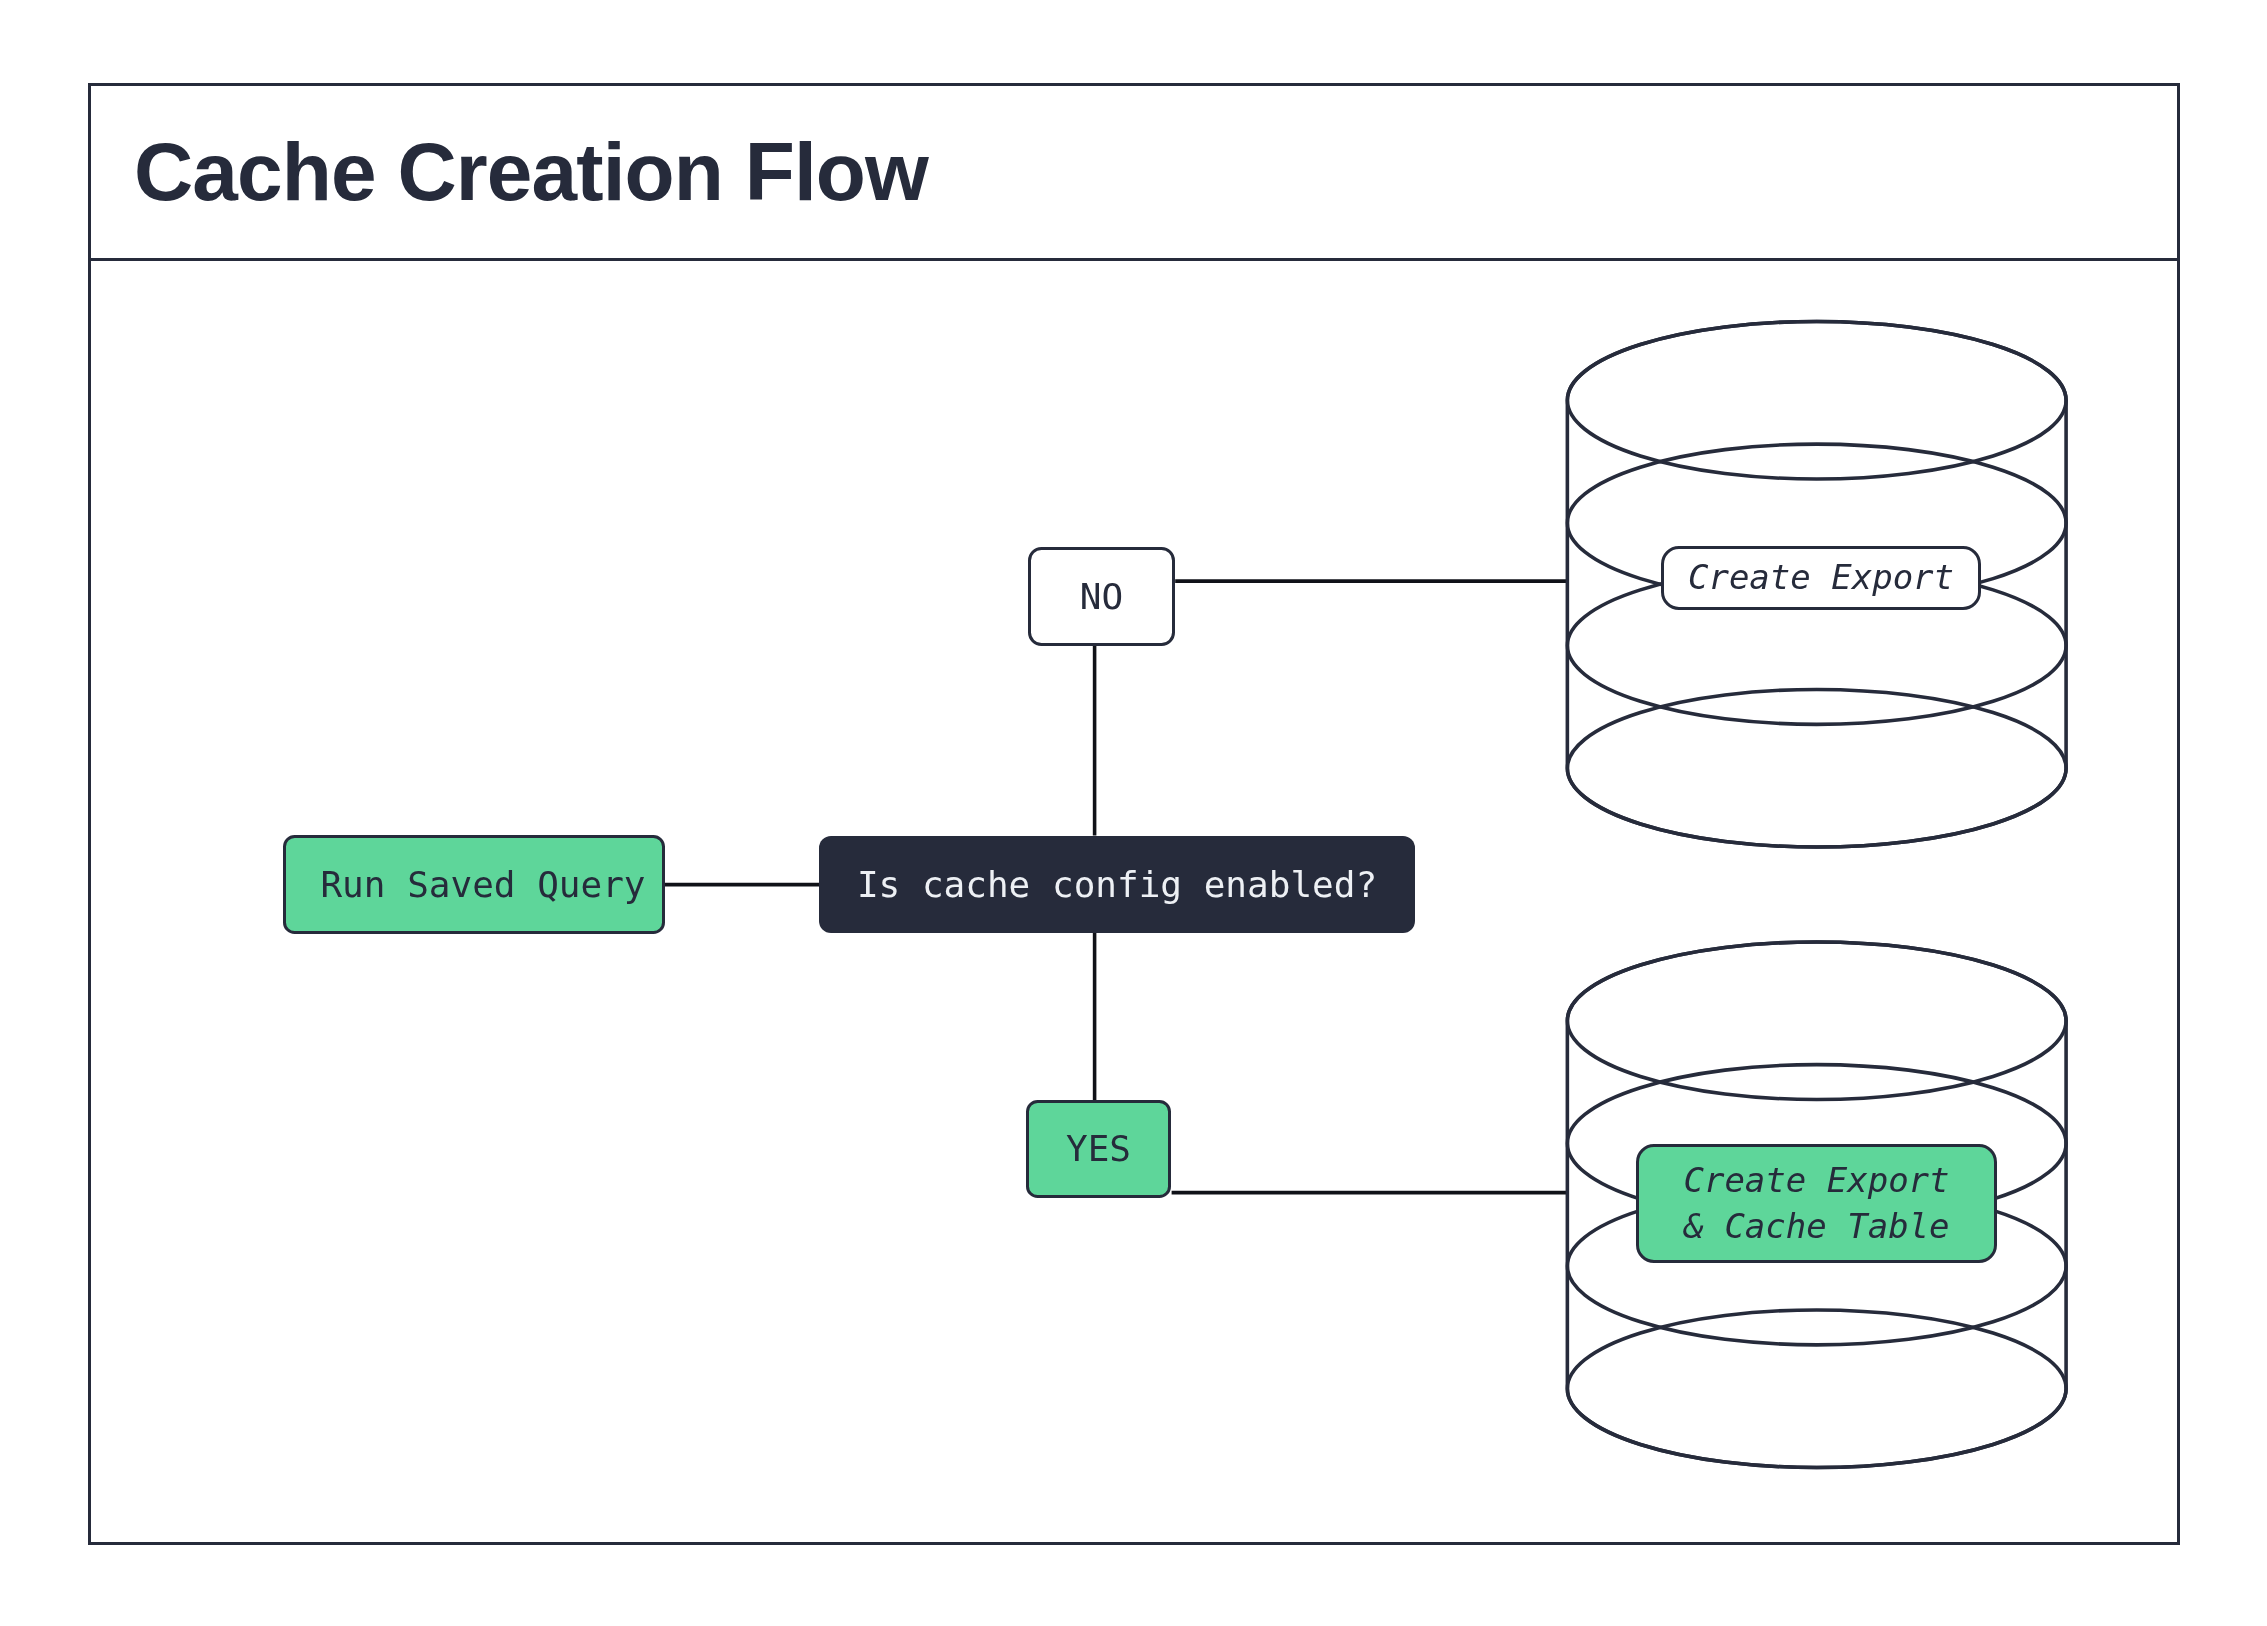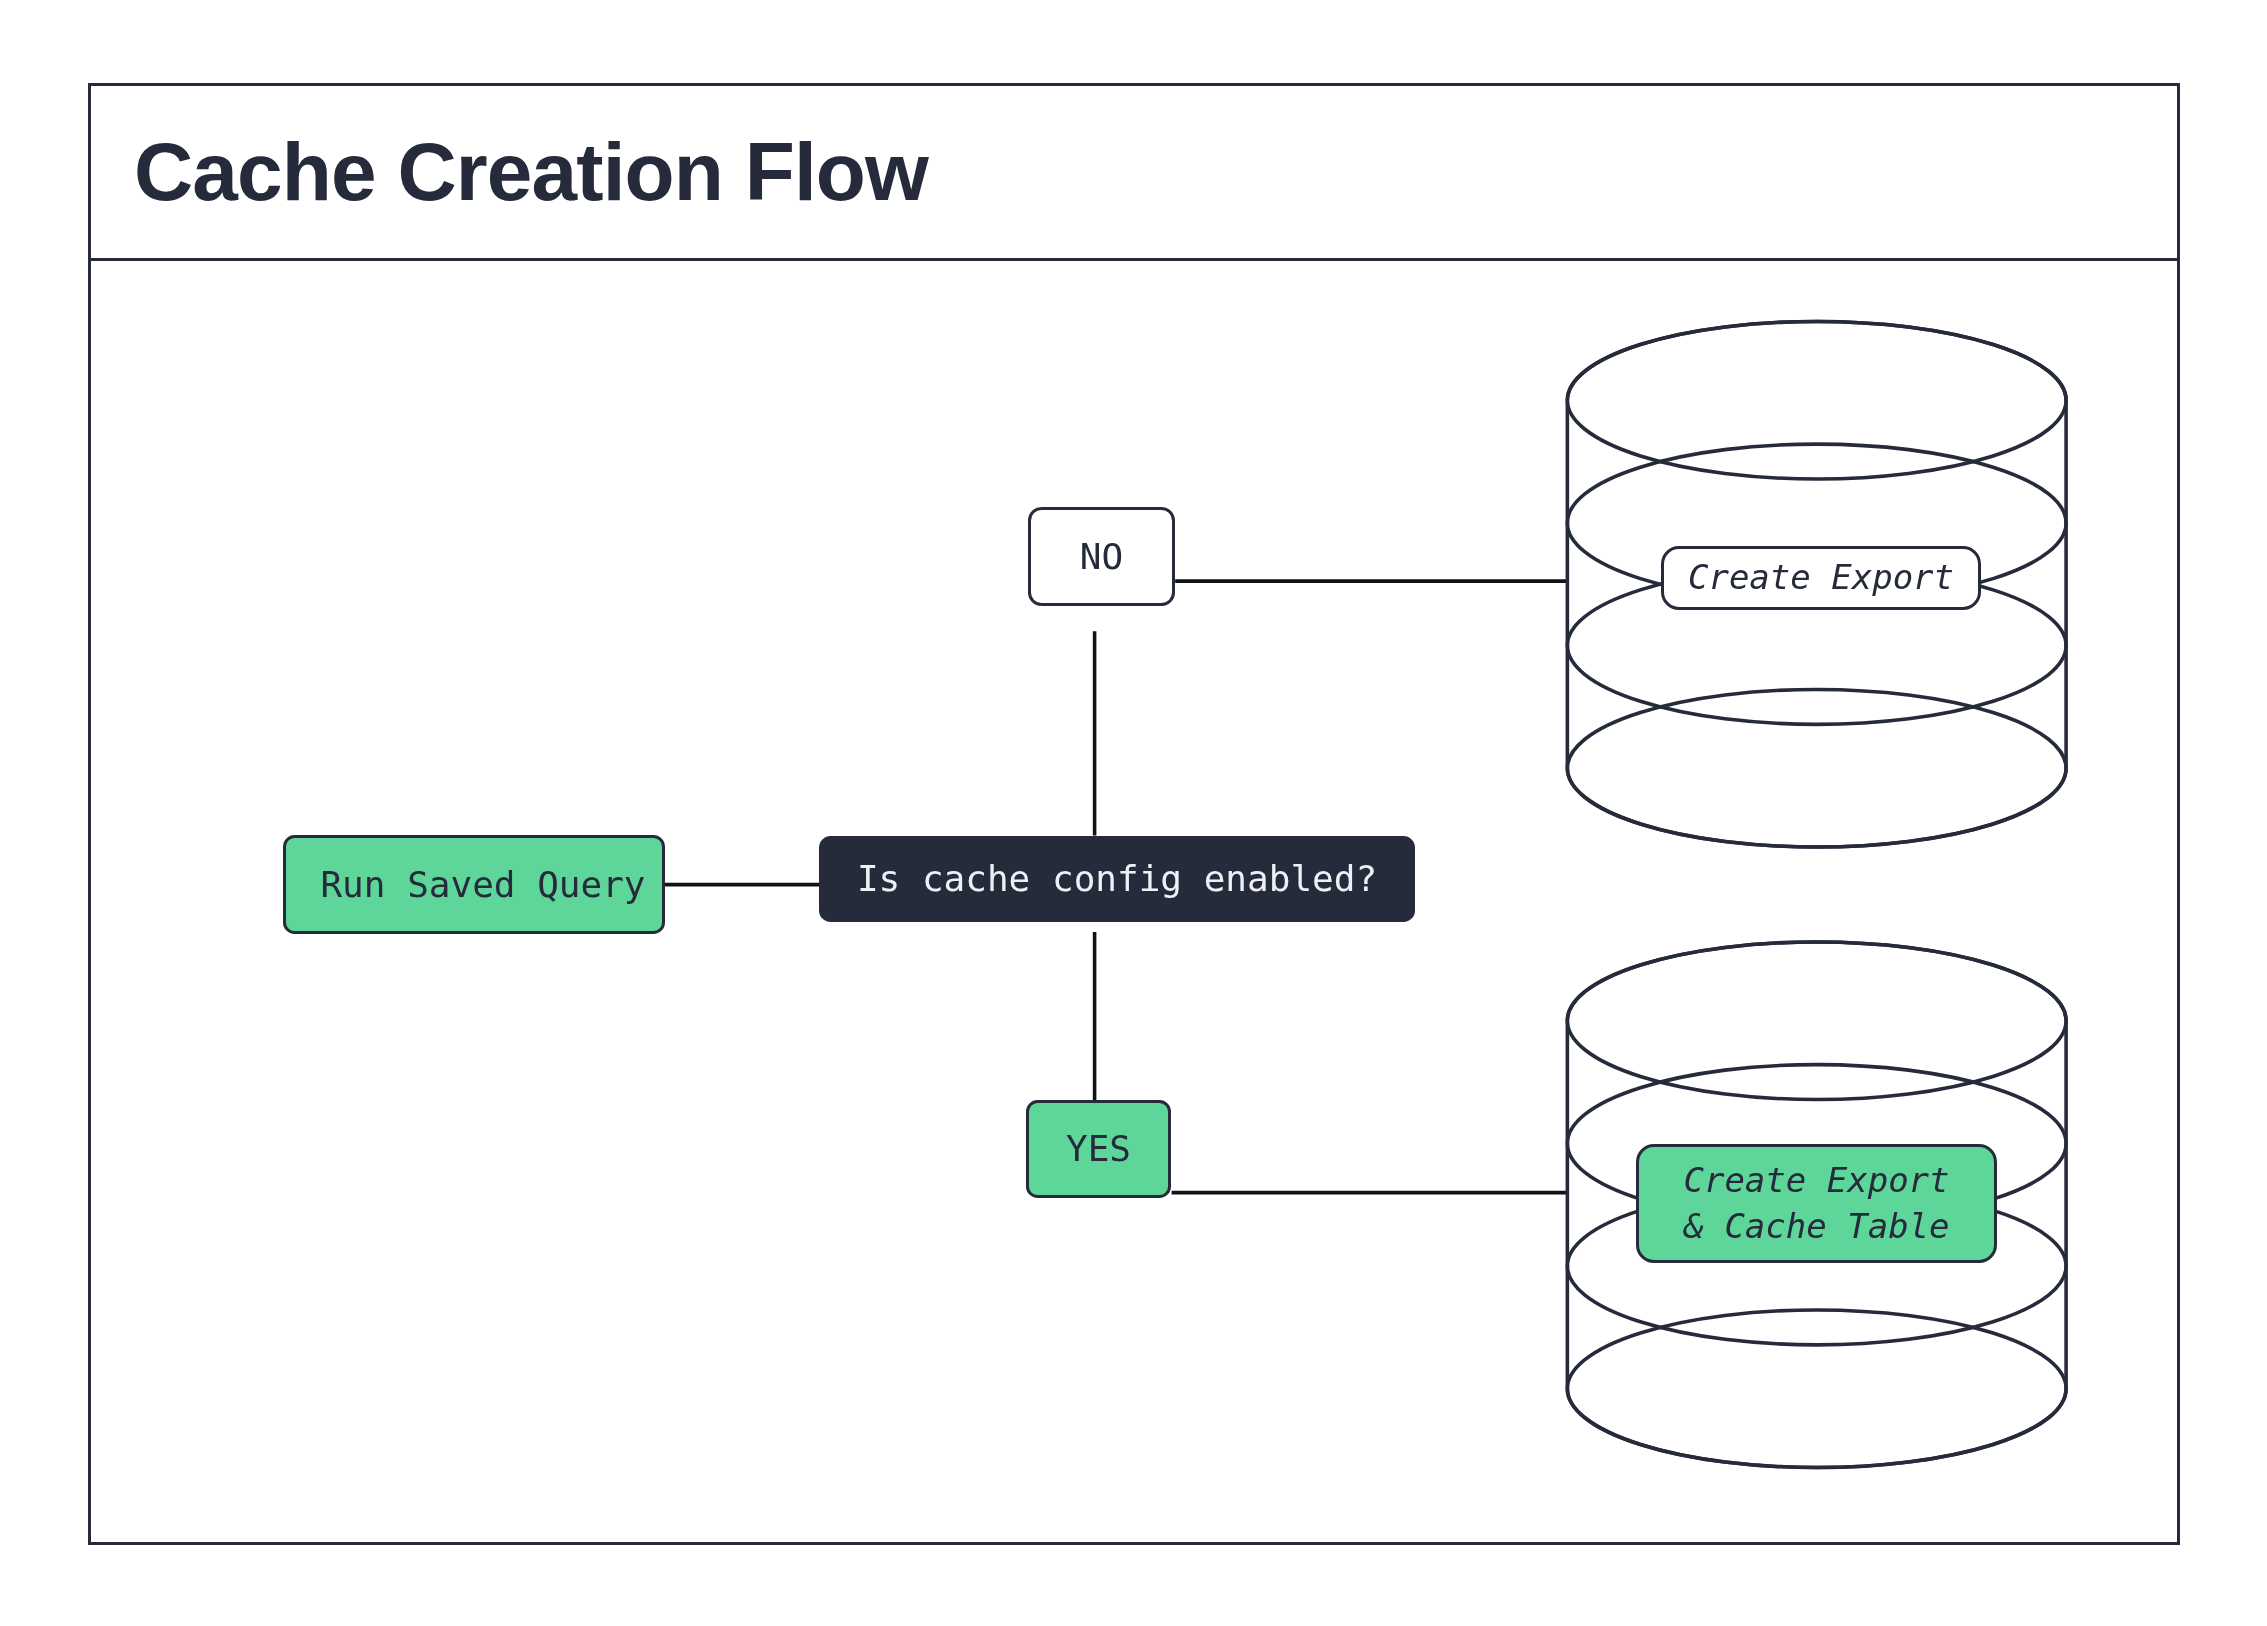--- a/index.html
+++ b/index.html
@@ -99,23 +99,23 @@
       <path d="M1750 1140 A278.5 88 0 0 1 2307 1140 L2307 1551 A278.5 88 0 0 1 1750 1551 Z" fill="#ffffff"></path>
       <ellipse cx="2028.5" cy="1140" rx="278.5" ry="88"></ellipse>
       <ellipse cx="2028.5" cy="1277" rx="278.5" ry="88"></ellipse>
       <ellipse cx="2028.5" cy="1414" rx="278.5" ry="88"></ellipse>
       <ellipse cx="2028.5" cy="1551" rx="278.5" ry="88"></ellipse>
     </g>
   </svg>
 
   <div class="node green" style="left:283px;top:835px;width:382px;height:99px;padding-left:18px;">Run Saved Query</div>
 
-  <div class="node dark" style="left:819px;top:836px;width:596px;height:86px;">Is cache config enabled?</div>
+  <div class="node dark" style="left:819px;top:836px;width:596px;height:97px;border-radius:12px;">Is cache config enabled?</div>
 
-  <div class="node white" style="left:1028px;top:507px;width:147px;height:99px;border-radius:13.4px;">NO</div>
+  <div class="node white" style="left:1028px;top:547px;width:147px;height:99px;border-radius:13.4px;">NO</div>
 
   <div class="node green" style="left:1026px;top:1100px;width:145px;height:98px;">YES</div>
 
   <div class="label white" style="left:1661px;top:546px;width:320px;height:64px;">Create Export</div>
 
   <div class="label green" style="left:1636px;top:1144px;width:361px;height:119px;">
     <span>Create Export</span>
     <span>&amp; Cache Table</span>
   </div>
 

